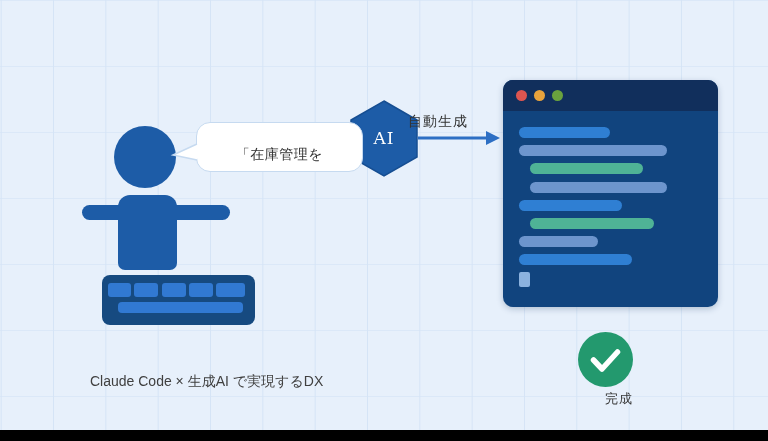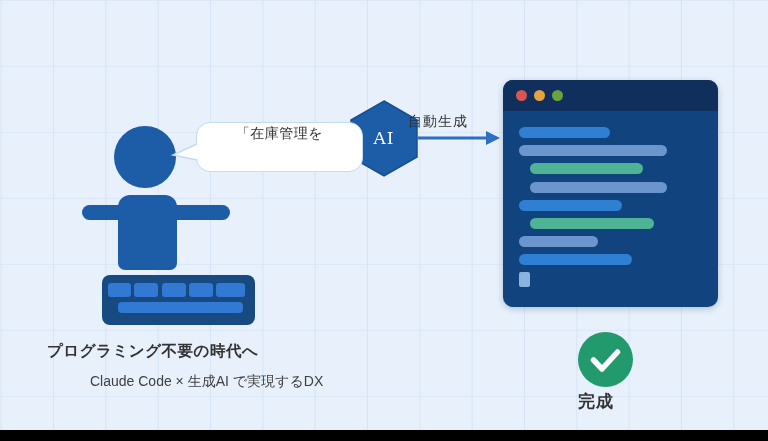--- a/index.html
+++ b/index.html
@@ -19,43 +19,43 @@
   .arms  { left:82px;  top:205px; width:148px; height:15px; border-radius:8px; background:#1d5ca7; }
 
   
   .keyboard { left:102px; top:275px; width:153px; height:50px; border-radius:8px; background:#164a80; }
   .kb-key   { position:absolute; top:8px; height:14px; border-radius:3px; }
   .spacebar { position:absolute; top:27px; height:11px; border-radius:4px; }
 
   
   .bubble { left:196px; top:122px; width:167px; height:50px; background:#fff;
             border:1.5px solid #c6daf0; border-radius:14px; z-index:1;
-            text-align:center; padding-top:0; font-size:14px; line-height:20px;
+            text-align:center; padding-top:21px; font-size:14px; line-height:20px;
             color:#333; font-weight:500; letter-spacing:0.5px; }
   .bubble-tail { left:170px; top:142px; z-index:2; }
 
   
   .hexagon { left:350px; top:100px; }
   .arrow-svg { left:414px; top:128px; }
   .arrow-label { left:408px; top:113px; width:100px; text-align:left;
                  font-size:14px; color:#333; font-weight:500; letter-spacing:1px; }
 
   
   .editor { left:503px; top:80px; width:215px; height:227px; border-radius:10px;
             background:#11447e; overflow:hidden; box-shadow:0 2px 6px rgba(20,50,90,0.25); }
   .titlebar { height:31px; background:#112f5c; display:flex; align-items:center;
               padding-left:13px; gap:7px; }
   .dot { width:11px; height:11px; border-radius:50%; }
   .code-line { position:absolute; height:11px; border-radius:5.5px; }
   .code-cursor { position:absolute; border-radius:2px; }
 
   
   .check-svg { left:578px; top:332px; }
-  .check-label { left:578px; top:390px; width:55px; text-align:left;
-                 font-size:17px; color:#333; font-weight:700; letter-spacing:1px; }
+  .check-label { left:578px; top:390px; width:55px; text-align:right;
+                 font-size:13px; color:#333; font-weight:400; letter-spacing:1px; }
 
   
   .caption-title { left:47px; top:341px; font-size:15.5px; font-weight:700;
                    color:#333; letter-spacing:0.5px; }
   .caption-subtitle { left:46px; top:373px; font-size:14px; color:#404040;margin-left:44px; }
 
   .footer-bar { left:0; top:430px; width:768px; height:11px; background:#000; }
 </style>
 </head>
 <body>
@@ -115,17 +115,16 @@
       <div class="code-line" style="left: 16px; top: 174px; width: 113px; background: rgb(47, 127, 211);"></div>
       <div class="code-cursor" style="left: 16px; top: 192px; width: 11px; height: 15px; background: rgb(140, 178, 222);"></div>
     </div>
 
   <svg class="abs check-svg" width="55" height="55" viewBox="0 0 55 55">
     <circle cx="27.5" cy="27.5" r="27.5" fill="#23996e"></circle>
     <path d="M15.5 28 L24 37 L39.5 20" fill="none" stroke="#ffffff" stroke-width="5.5" stroke-linecap="round" stroke-linejoin="round"></path>
   </svg>
   <div class="abs check-label">完成</div>
 
-  <div class="abs caption-title">プログラミング不要の時代へ</div>
   <div class="abs caption-subtitle">Claude Code × 生成AI で実現するDX</div>
 
   <div class="abs footer-bar"></div>
 </div>
 
 </body></html>

